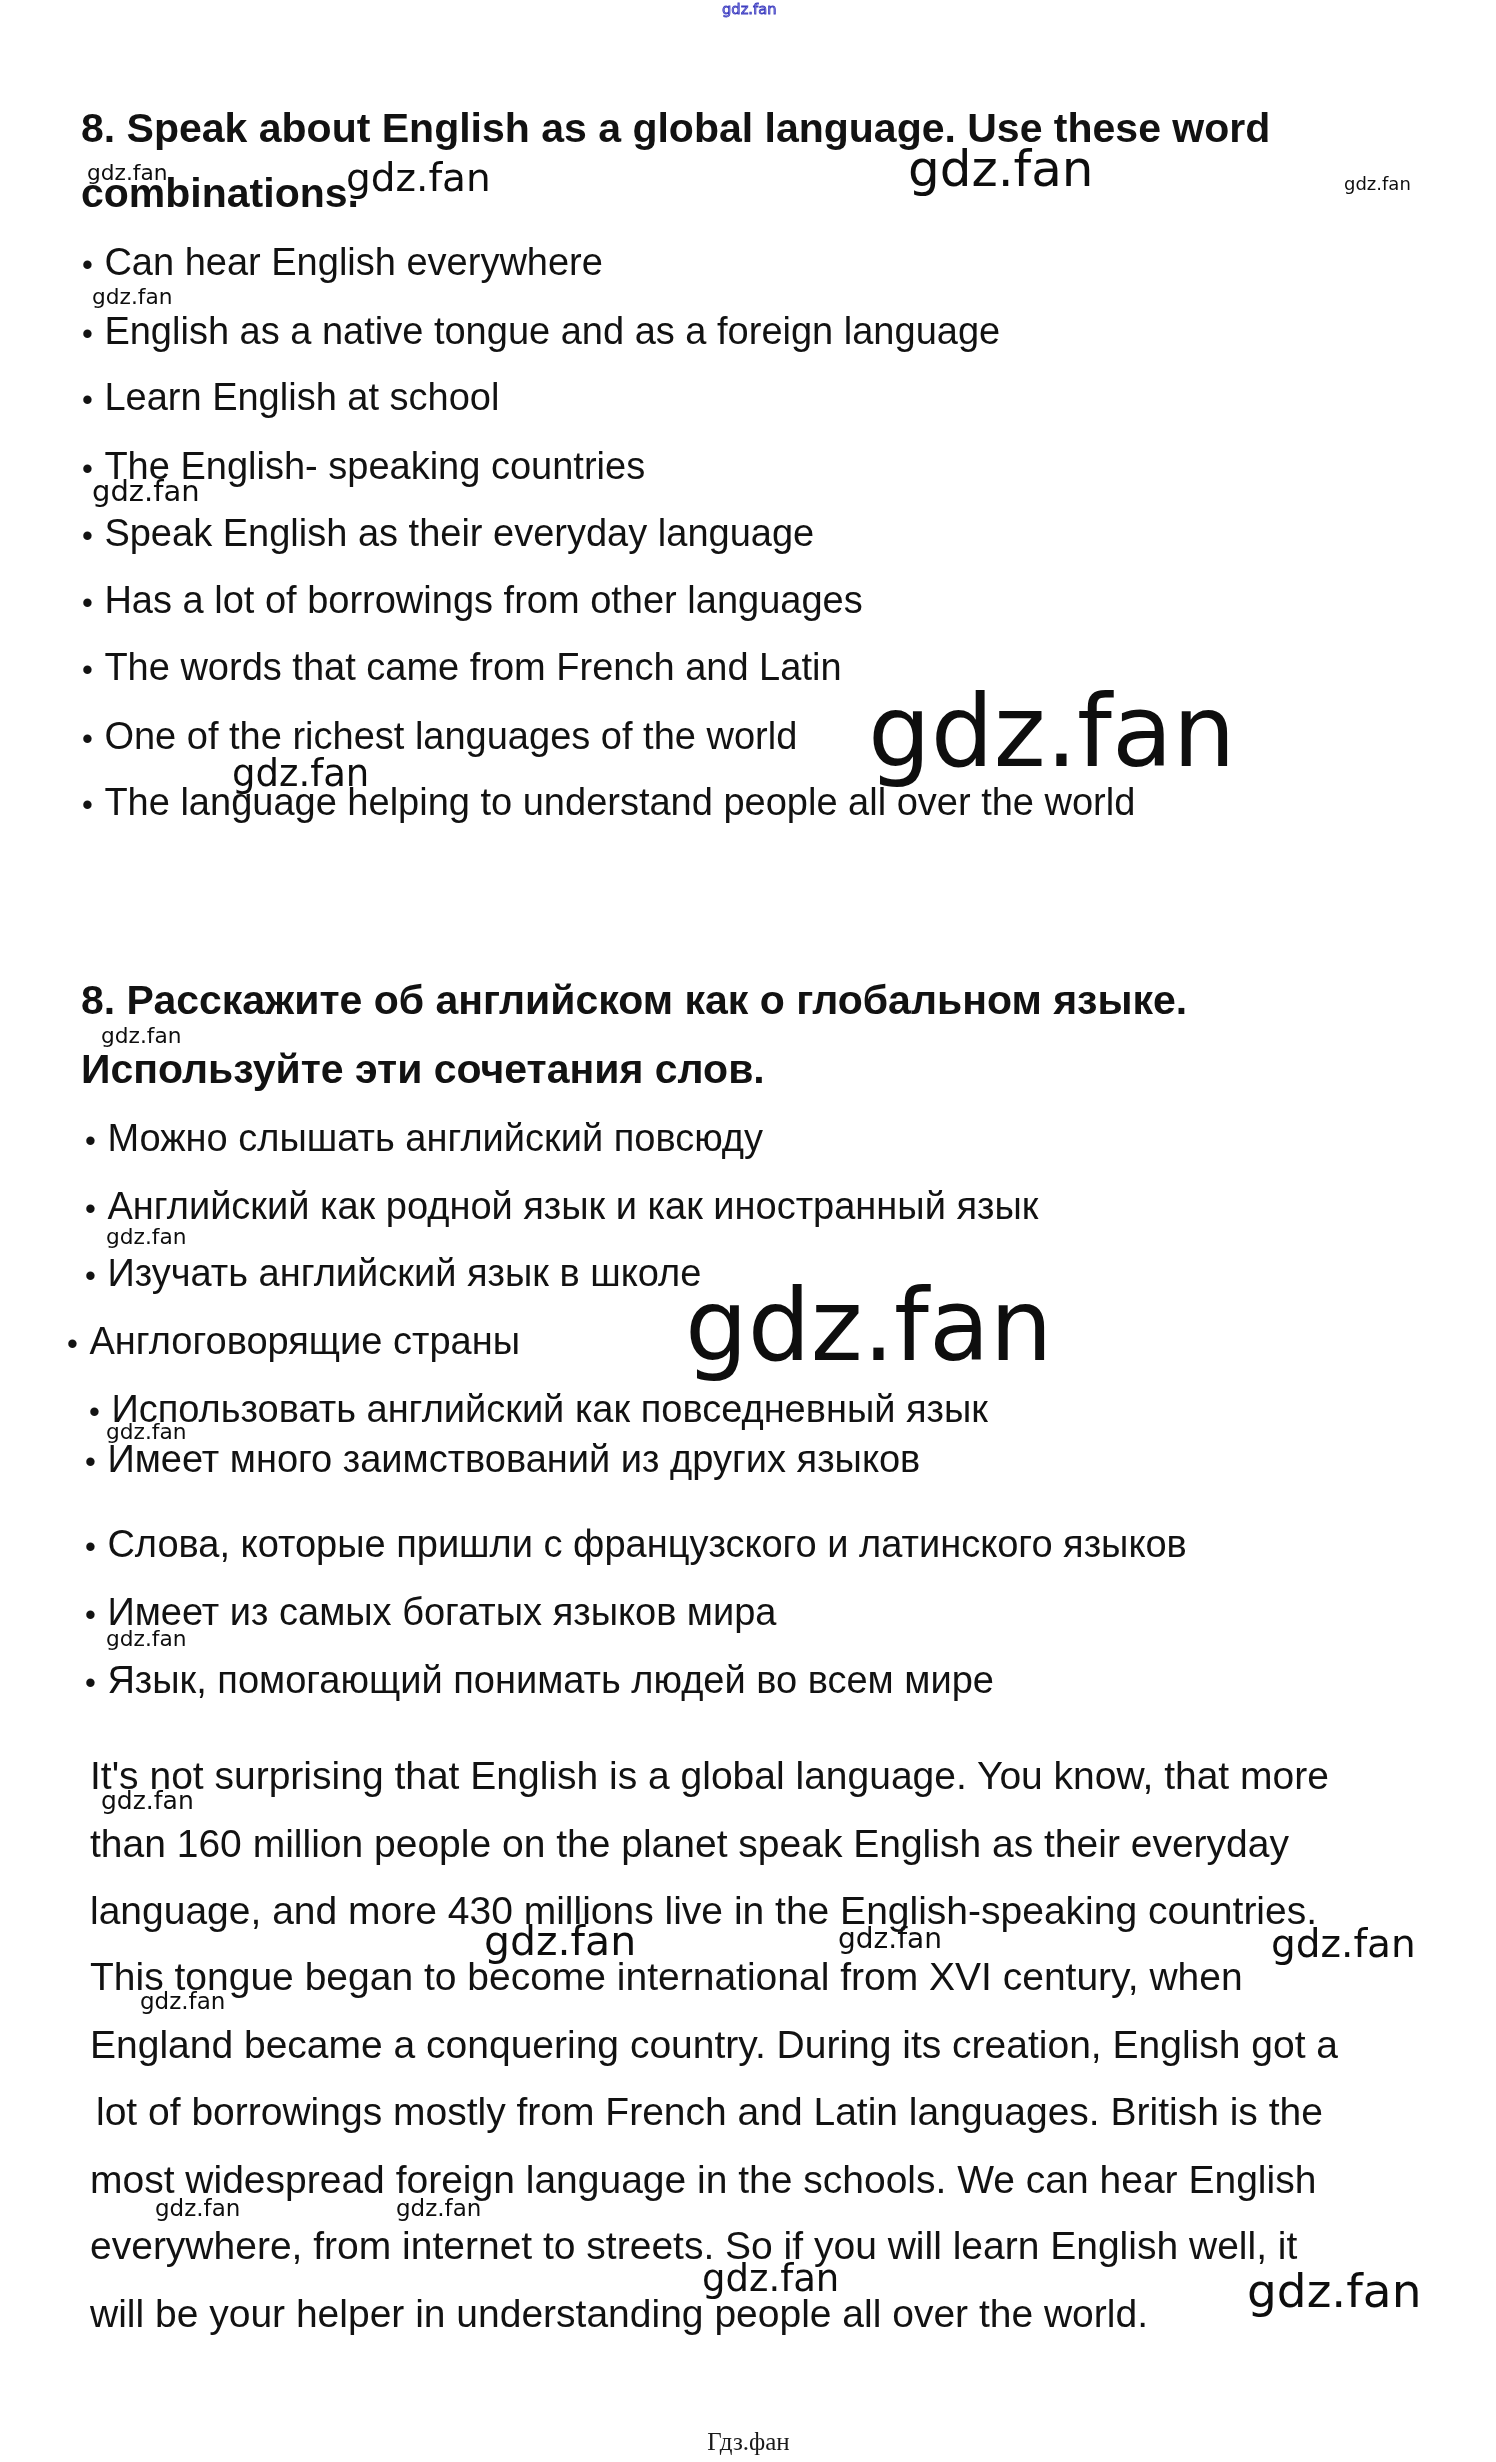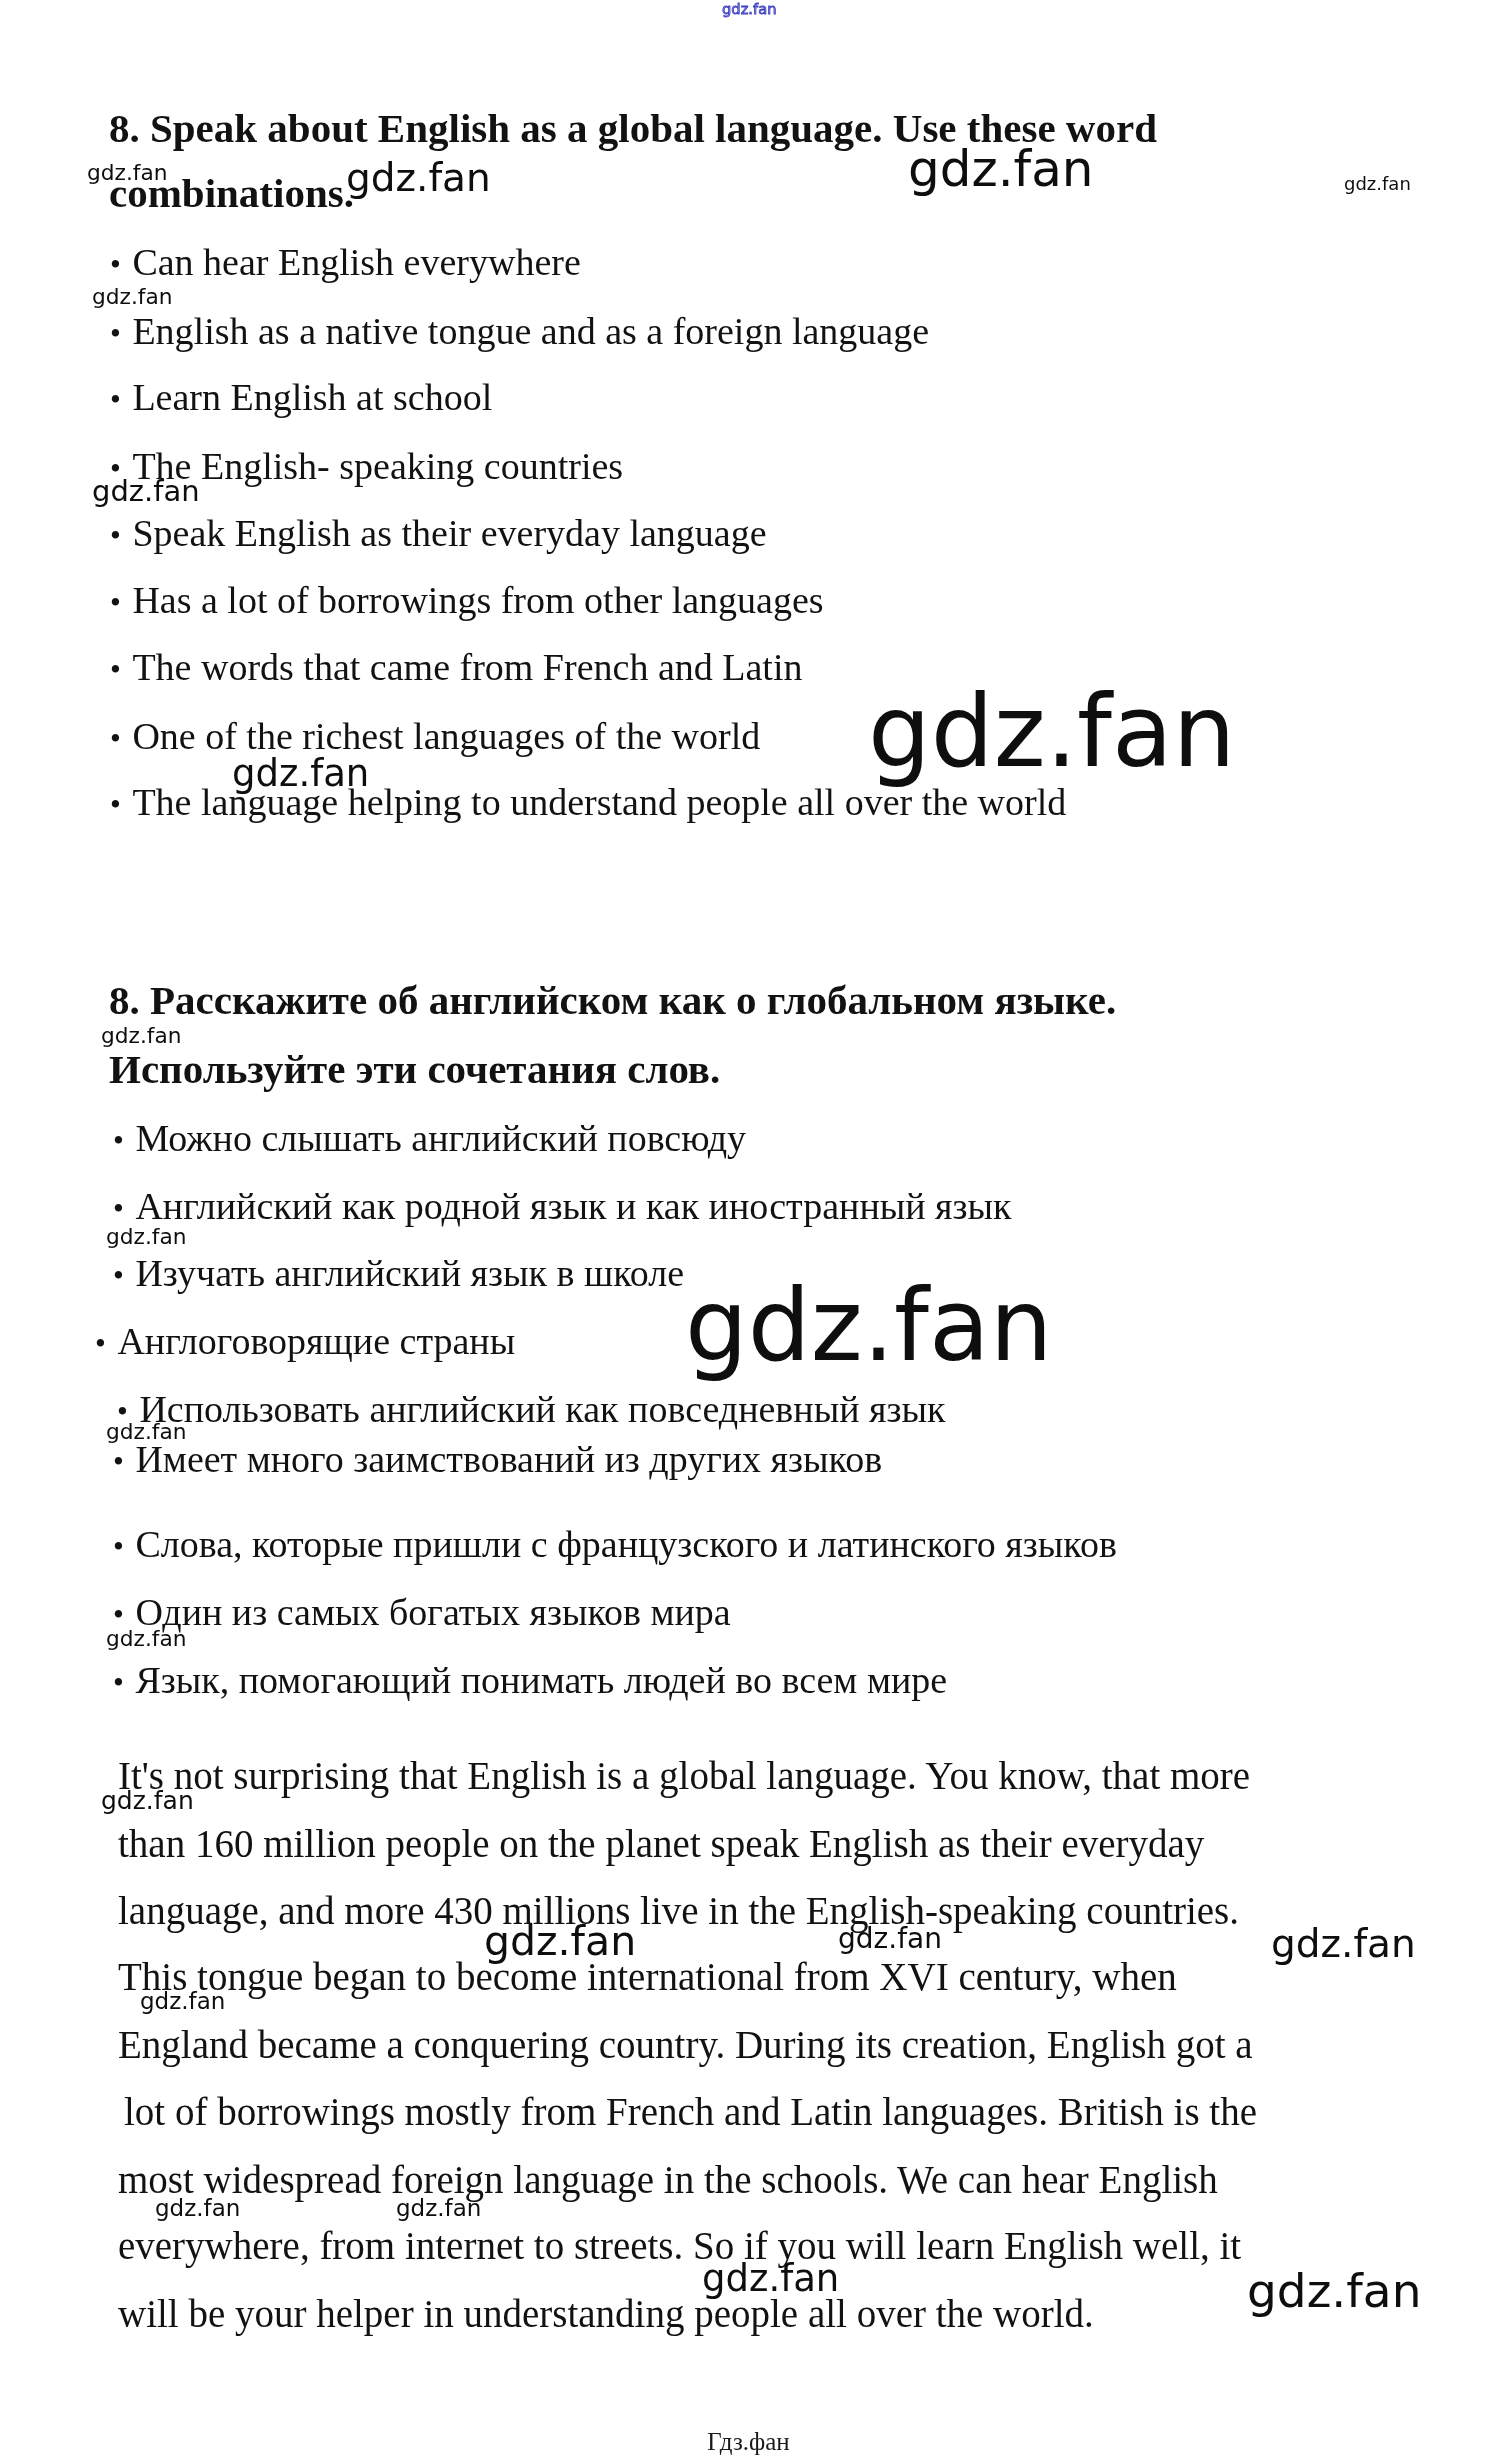--- a/index.html
+++ b/index.html
@@ -11,22 +11,21 @@
     position: relative;
     width: 1497px;
     height: 2462px;
     overflow: hidden;
   }
   .line {
     position: absolute;
     white-space: nowrap;
     line-height: 1;
     color: #121212;
-    font-family: Liberation Serif, serif;
-    margin-left: 28px;
+    font-family: Liberation Sans, sans-serif;
   }
   .body-text  { font-size: 38px; }
   .para-text  { font-size: 39px; }
   .hd         { font-size: 41px; font-weight: bold; }
   .marker {
     display: inline-block;
     width: 22.4px;
     font-size: 31px;
     vertical-align: baseline;
   }
@@ -71,21 +70,21 @@
 <div class="line hd" style="top:980px; left:81px">8. Расскажите об английском как о глобальном языке.</div>
 <div class="line hd" style="top:1049px; left:81px">Используйте эти сочетания слов.</div>
 
 <div class="line body-text" style="top:1119px; left:85px"><span class="marker">•</span><span>Можно слышать английский повсюду</span></div>
 <div class="line body-text" style="top:1187px; left:85px"><span class="marker">•</span><span>Английский как родной язык и как иностранный язык</span></div>
 <div class="line body-text" style="top:1254px; left:85px"><span class="marker">•</span><span>Изучать английский язык в школе</span></div>
 <div class="line body-text" style="top:1322px; left:67px"><span class="marker">•</span><span>Англоговорящие страны</span></div>
 <div class="line body-text" style="top:1390px; left:89px"><span class="marker">•</span><span>Использовать английский как повседневный язык</span></div>
 <div class="line body-text" style="top:1440px; left:85px"><span class="marker">•</span><span>Имеет много заимствований из других языков</span></div>
 <div class="line body-text" style="top:1525px; left:85px"><span class="marker">•</span><span>Слова, которые пришли с французского и латинского языков</span></div>
-<div class="line body-text" style="top:1593px; left:85px"><span class="marker">•</span><span>Один из самых богатых языков мира</span></div>
+<div class="line body-text" style="top:1593px; left:85px"><span class="marker">•</span><span>Имеет из самых богатых языков мира</span></div>
 <div class="line body-text" style="top:1661px; left:85px"><span class="marker">•</span><span>Язык, помогающий понимать людей во всем мире</span></div>
 
 <div class="line para-text" style="top:1756px; left:90px">It's not surprising that English is a global language.  You know, that more</div>
 <div class="line para-text" style="top:1824px; left:90px">than 160 million people on the planet speak English as their everyday</div>
 <div class="line para-text" style="top:1891px; left:90px">language, and more 430 millions live in the English-speaking countries.</div>
 <div class="line para-text" style="top:1957px; left:90px">This tongue began to become international from XVI century, when</div>
 <div class="line para-text" style="top:2025px; left:90px">England became a conquering country. During its creation, English got a</div>
 <div class="line para-text" style="top:2092px; left:96px">lot of borrowings mostly from French and Latin languages. British is the</div>
 <div class="line para-text" style="top:2160px; left:90px">most widespread foreign language in the schools.  We can hear English</div>
 <div class="line para-text" style="top:2226px; left:90px">everywhere, from internet to streets. So if you will learn English well, it</div>

